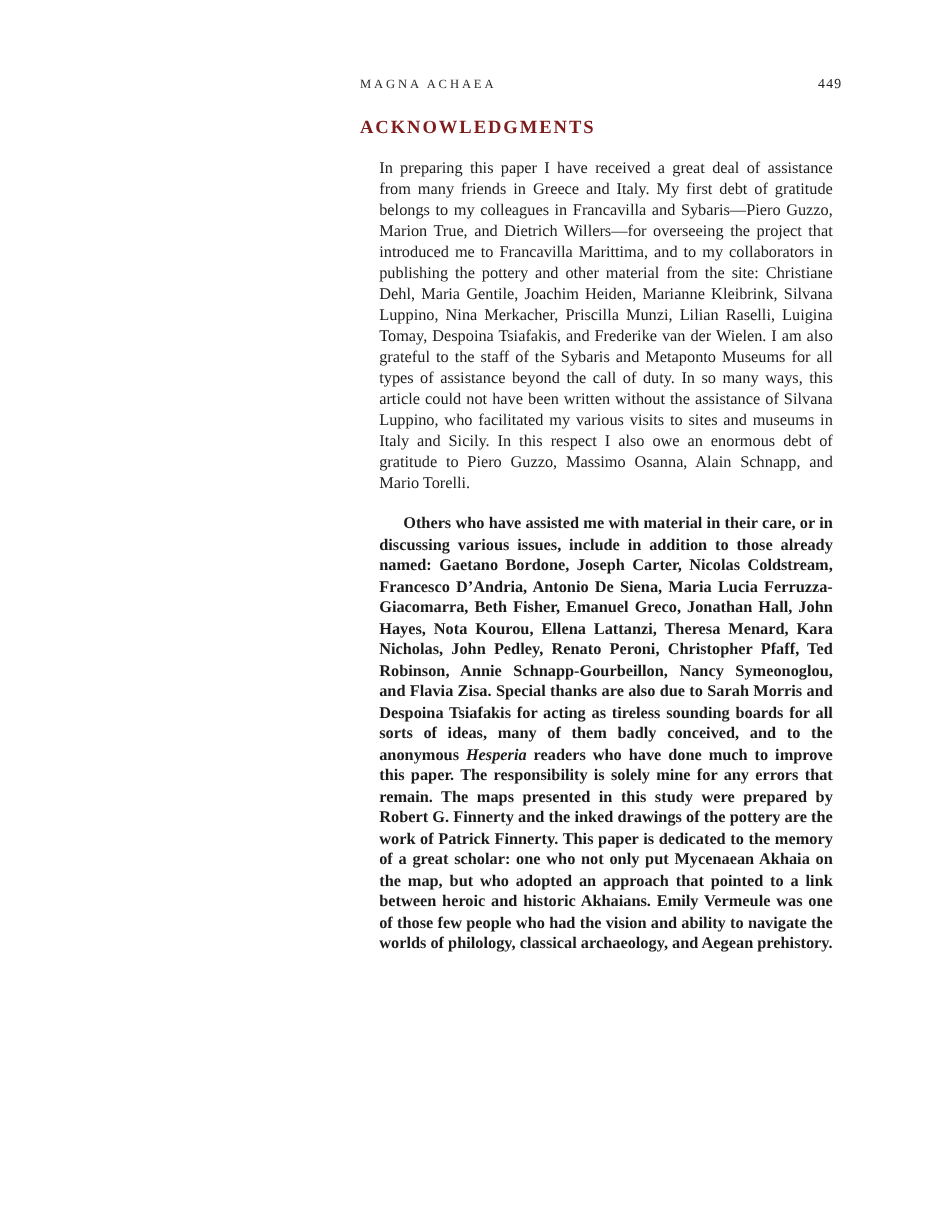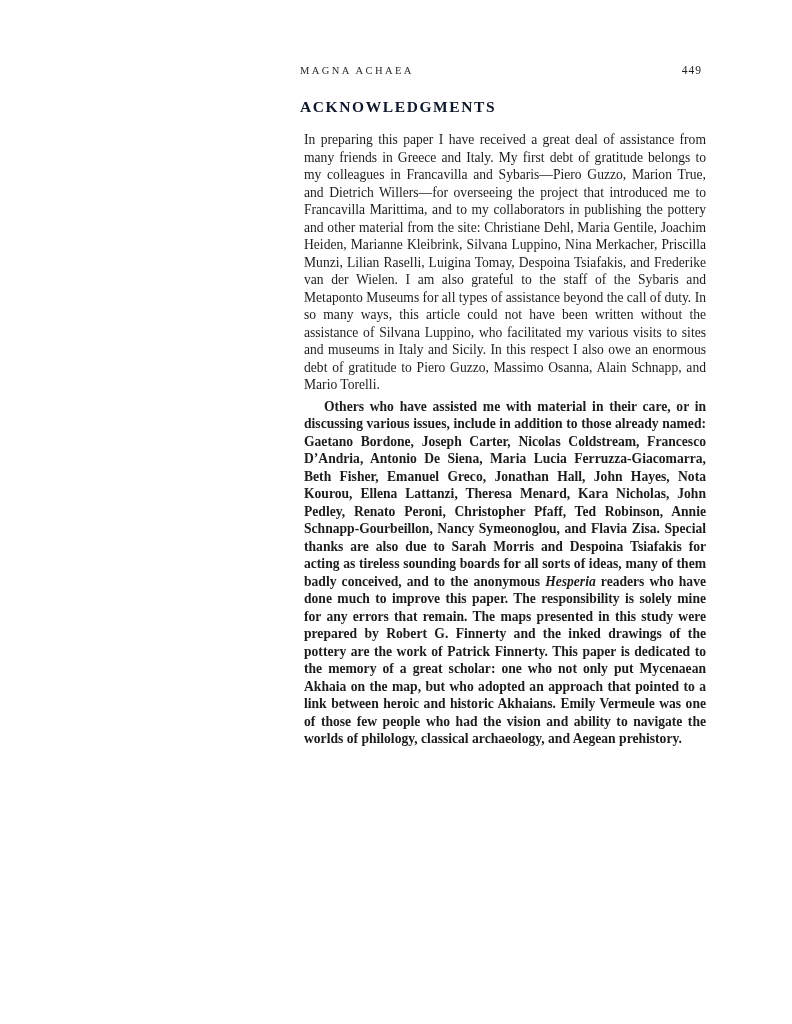--- a/index.html
+++ b/index.html
@@ -40,31 +40,31 @@
     color: #1c1c1c;
     padding-right: 8px;
     margin-left: 12px;
   }
   h1.section-heading {
     margin: 23px 0 0 0;
     font-size: 15.5px;
     line-height: 16px;
     font-weight: 700;
     letter-spacing: 1.6px;
-    color: #0f172a;
+    color: #7f1d1d;
   }
   .body-text {
     margin-top: 16px;
     font-size: 13.6px;
     line-height: 17.5px;
     text-align: justify;
     color: #1c1c1c;
   }
   .body-text p {
-    margin: 4px;
+    margin: 16px;
   }
   .body-text p.indented {
     text-indent: 20px;
     font-weight: bold;
   }
   .journal-title {
     font-style: italic;
   }
 </style>
 </head>

